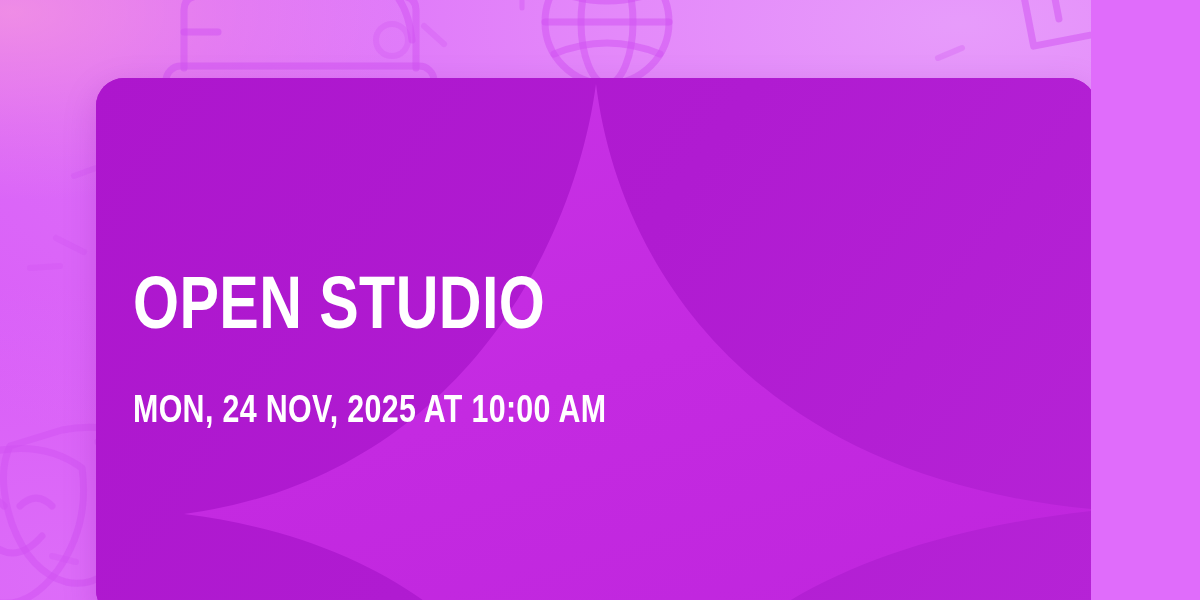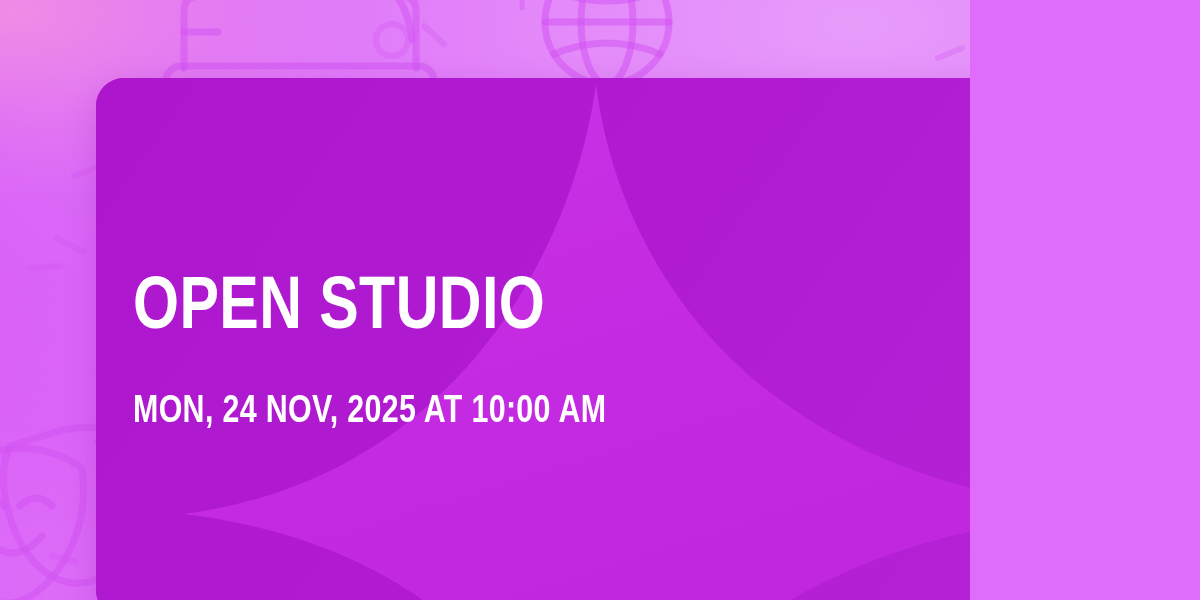--- a/index.html
+++ b/index.html
@@ -12,21 +12,21 @@
   }
 
   body {
     font-family:"Liberation Sans", sans-serif;
     background:#e06cfb;
   }
 
   
   #stage {
     position:relative;
-    width:970px;
+    width:1091px;
     height:600px;
     overflow:hidden;
     background:#22c55e;
   }
 
   
   .bg-base {
     position:absolute; inset:0;
     background:
       radial-gradient(120% 95% at 88% 4%,  #e79cfb 0%, #e489fa 26%, #dd6ff9 58%, #d95cf7 100%);

